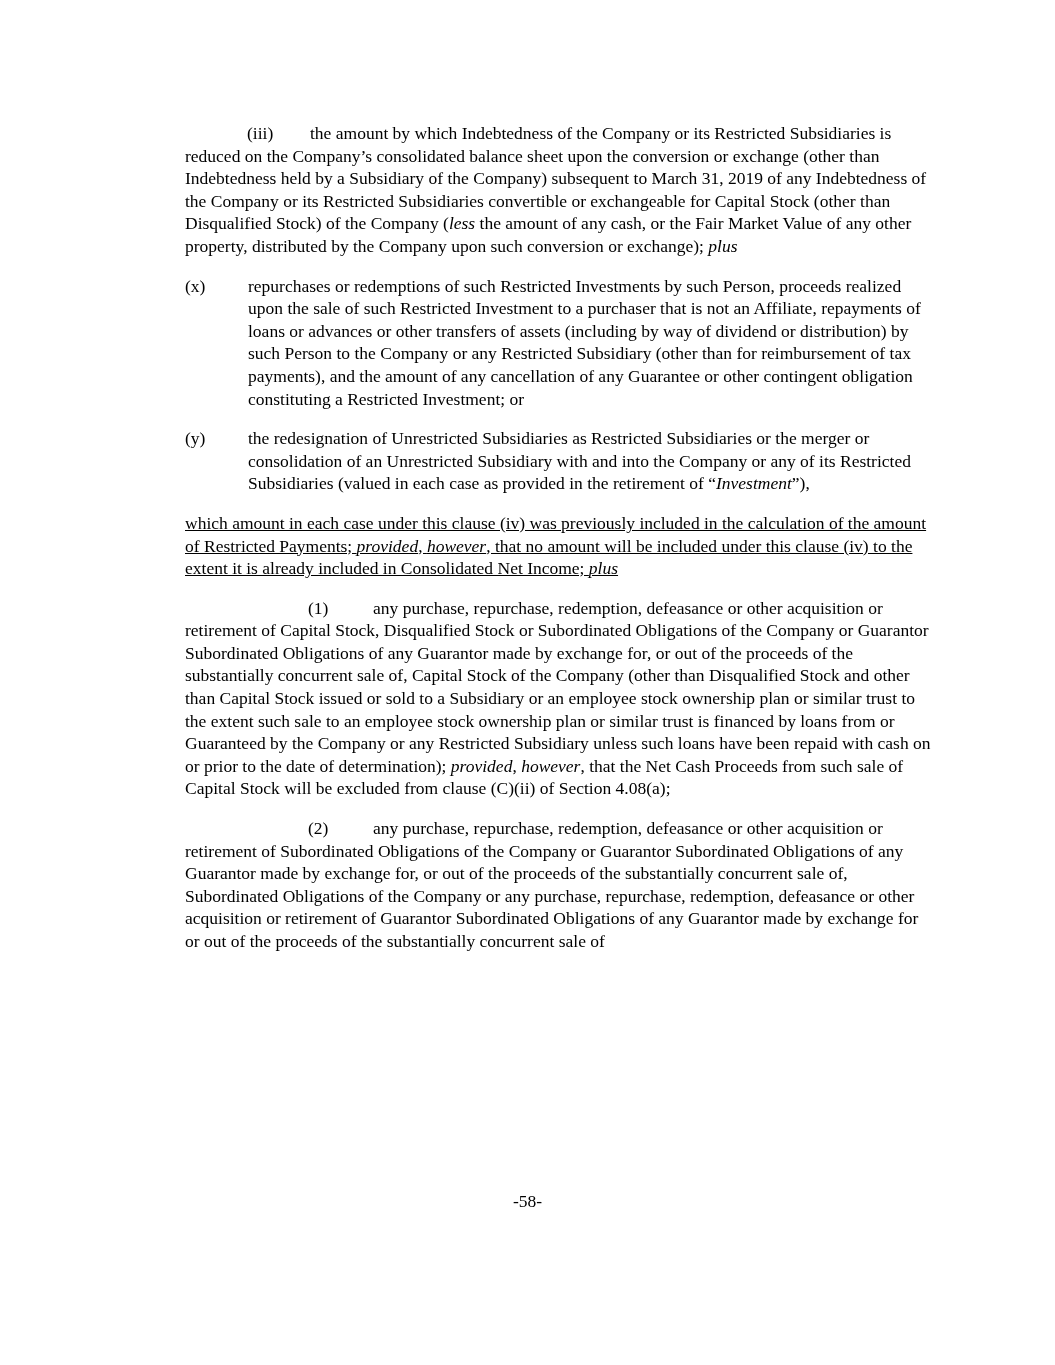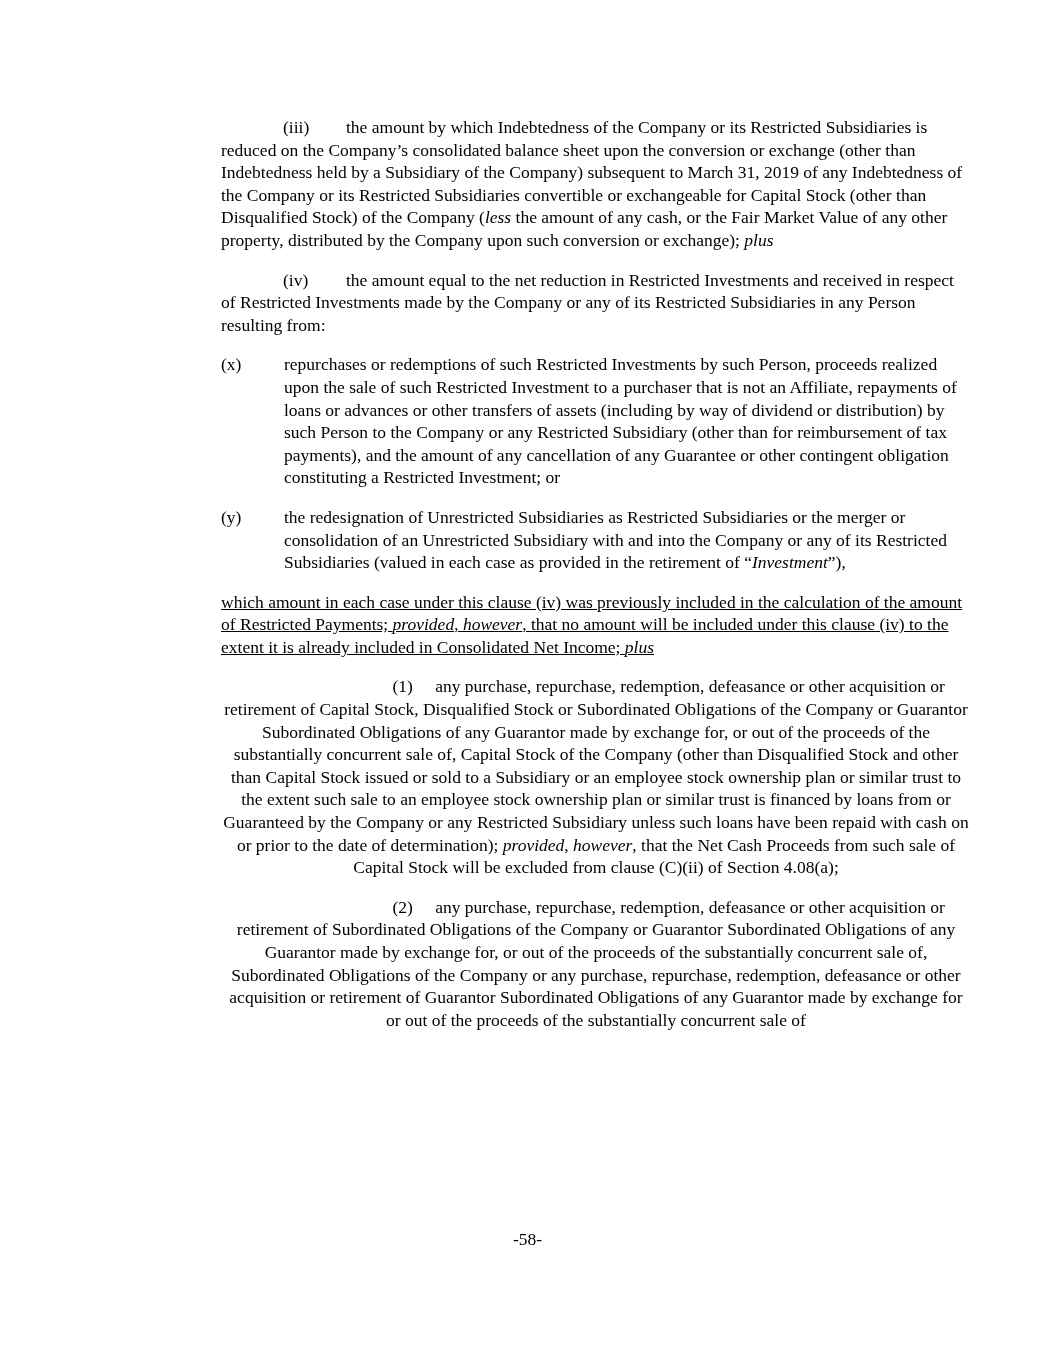--- a/index.html
+++ b/index.html
@@ -14,41 +14,39 @@
     background: #ffffff;
     color: #000000;
     font-family: "Liberation Serif", serif;
     font-size: 17.5px;
     line-height: 22.6px;
     overflow: hidden;
   }
   .content {
     position: absolute;
     left: 185px;
-    top: 116px;
+    top: 122px;
     width: 750px;
     text-align: left;
-    margin-left: 36px;
   }
   .content p {
     margin: 0 0 17px 0;
   }
   
   .p-l1 {
     text-indent: 62px;
   }
   .p-l1 .label {
     display: inline-block;
     width: 63px;
     text-indent: 0;
   }
   
   .p-num {
     text-indent: 123px;
-    text-align: center;
   }
   .p-num .label {
     display: inline-block;
     width: 65px;
     text-indent: 0;
   }
   
   .p-sub {
     margin-left: 125px;
     padding-left: 63px;
@@ -63,34 +61,33 @@
   .p-cont {
     margin-left: 33px;
     text-decoration: underline;
   }
   .it {
     font-style: italic;
   }
   .page-number {
     position: absolute;
     left: 0;
-    top: 1228px;
+    top: 1190px;
     width: 1055px;
     text-align: center;
   }
 </style>
 </head>
 <body>
 
 <div class="doc-page">
   <div class="content">
 
     <p class="p-l1"><span class="label">(iii)</span><span>the amount by which Indebtedness of the Company or its Restricted Subsidiaries is reduced on the Company’s consolidated balance sheet upon the conversion or exchange (other than Indebtedness held by a Subsidiary of the Company) subsequent to March 31, 2019 of any Indebtedness of the Company or its Restricted Subsidiaries convertible or exchangeable for Capital Stock (other than Disqualified Stock) of the Company (</span><span class="it">less</span><span> the amount of any cash, or the Fair Market Value of any other property, distributed by the Company upon such conversion or exchange); </span><span class="it">plus</span></p>
 
-    <p class="p-l1"><span class="label">(iv)</span><span>the amount equal to the net reduction in Restricted Investments and received in respect of Restricted Investments made by the Company or any of its Restricted Subsidiaries in any Person resulting from:</span></p>
 
     <p class="p-sub"><span class="label">(x)</span><span>repurchases or redemptions of such Restricted Investments by such Person, proceeds realized upon the sale of such Restricted Investment to a purchaser that is not an Affiliate, repayments of loans or advances or other transfers of assets (including by way of dividend or distribution) by such Person to the Company or any Restricted Subsidiary (other than for reimbursement of tax payments), and the amount of any cancellation of any Guarantee or other contingent obligation constituting a Restricted Investment; or</span></p>
 
     <p class="p-sub"><span class="label">(y)</span><span>the redesignation of Unrestricted Subsidiaries as Restricted Subsidiaries or the merger or consolidation of an Unrestricted Subsidiary with and into the Company or any of its Restricted Subsidiaries (valued in each case as provided in the retirement of “</span><span class="it">Investment</span><span>”),</span></p>
 
     <p class="p-cont"><span>which amount in each case under this clause (iv) was previously included in the calculation of the amount of Restricted Payments; </span><span class="it">provided</span><span>, </span><span class="it">however</span><span>, that no amount will be included under this clause (iv) to the extent it is already included in Consolidated Net Income; </span><span class="it">plus</span></p>
 
 
 
     <p class="p-num"><span class="label">(1)</span><span>any purchase, repurchase, redemption, defeasance or other acquisition or retirement of Capital Stock, Disqualified Stock or Subordinated Obligations of the Company or Guarantor Subordinated Obligations of any Guarantor made by exchange for, or out of the proceeds of the substantially concurrent sale of, Capital Stock of the Company (other than Disqualified Stock and other than Capital Stock issued or sold to a Subsidiary or an employee stock ownership plan or similar trust to the extent such sale to an employee stock ownership plan or similar trust is financed by loans from or Guaranteed by the Company or any Restricted Subsidiary unless such loans have been repaid with cash on or prior to the date of determination); </span><span class="it">provided</span><span>, </span><span class="it">however</span><span>, that the Net Cash Proceeds from such sale of Capital Stock will be excluded from clause (C)(ii) of Section 4.08(a);</span></p>

